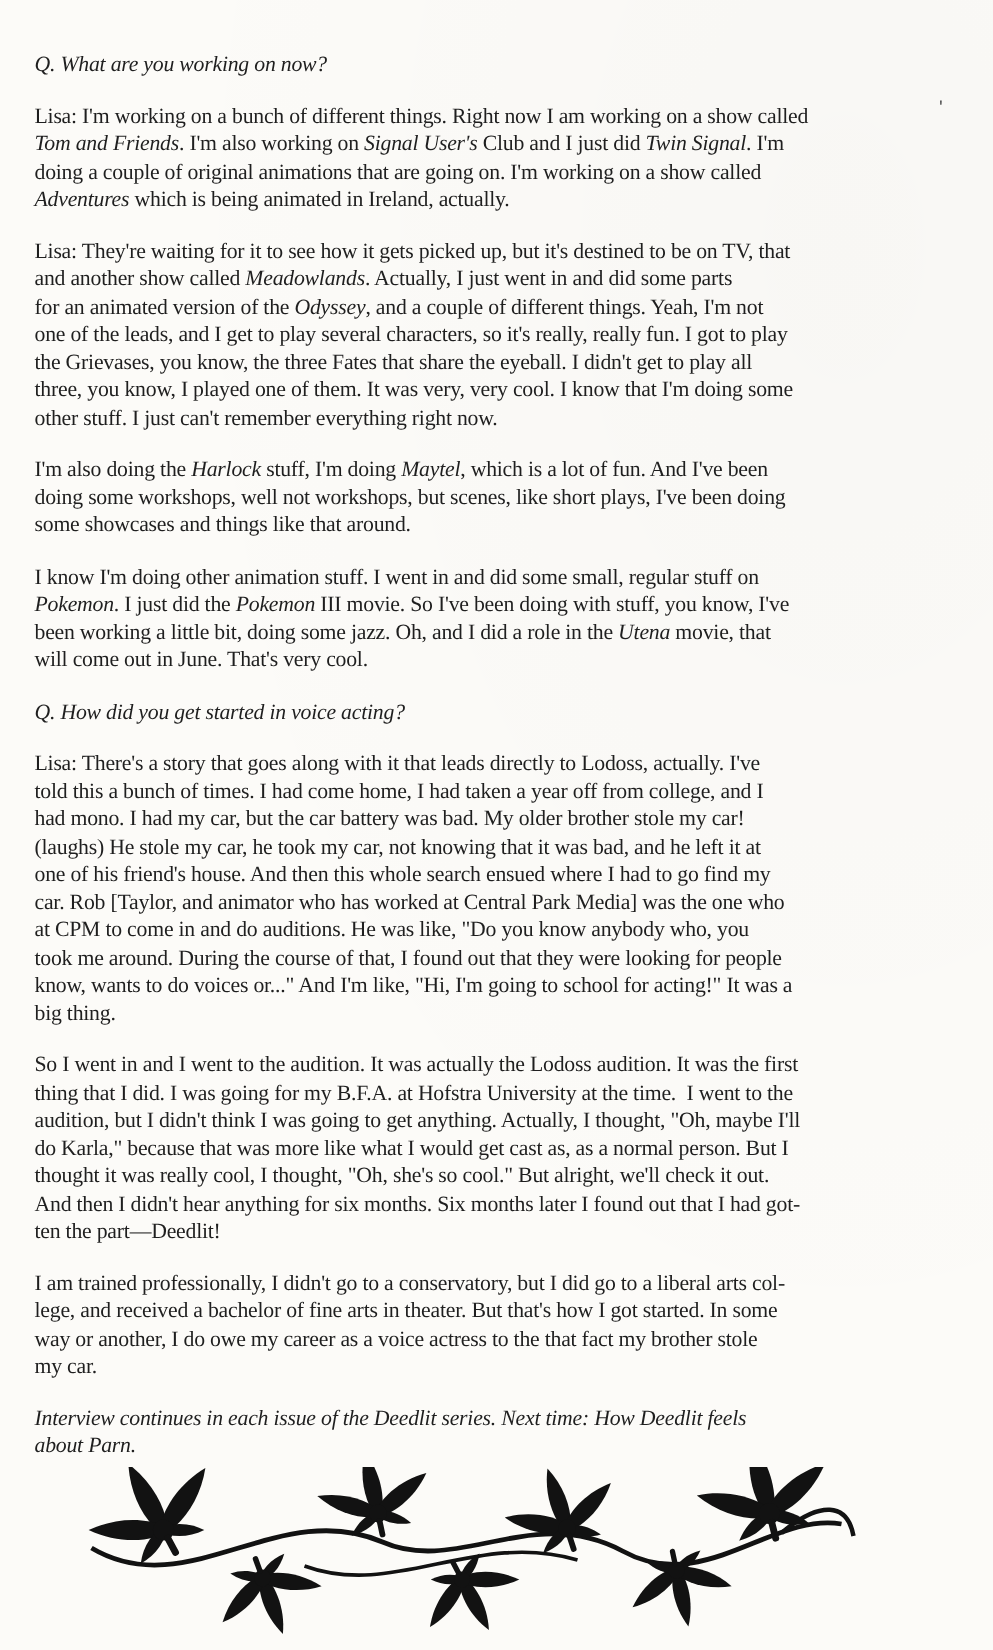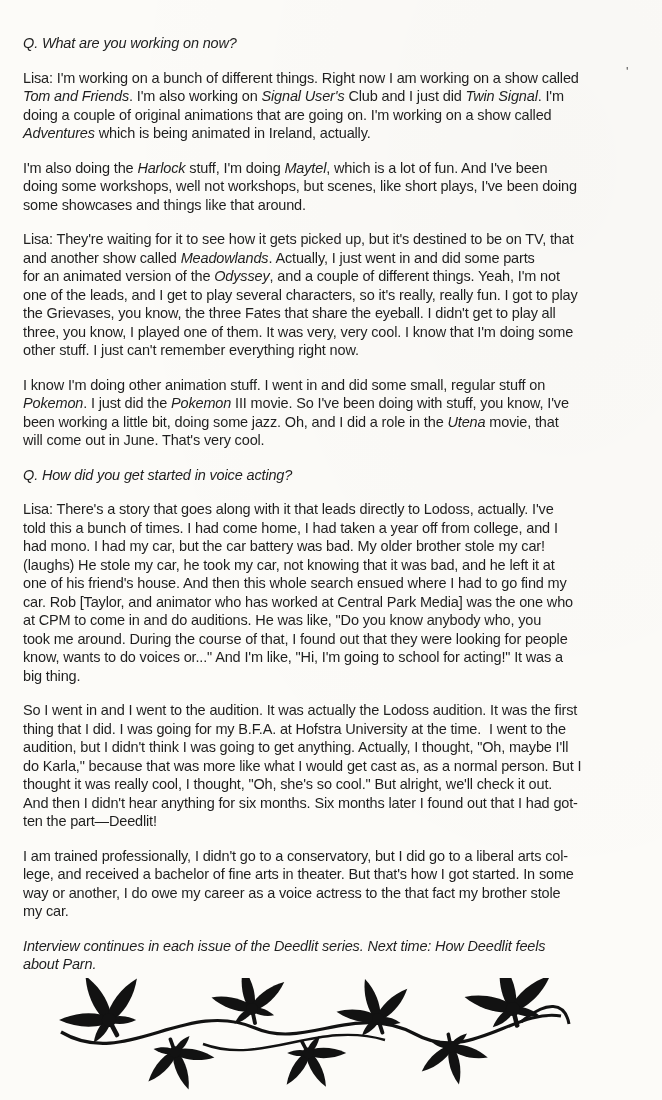--- a/index.html
+++ b/index.html
@@ -22,21 +22,21 @@
     left: 23px; top: 34px;
     width: 628px;
   }
   .block {
     margin: 0 0 16px 0;
     font-size: 14.5px;
     line-height: 18.5px;
     letter-spacing: -0.15px;
     font-weight: 400;
   }
-  .ln { display: block; white-space: pre; }
+  .ln { display: block; white-space: pre; font-family: Liberation Serif, serif; }
   .question .ln, .note .ln { font-style: italic; }
   .block i { font-style: italic; }
   .scan-mark {
     position: absolute;
     left: 626px; top: 64px;
     font-size: 13px;
     color: #555;
   }
   .ornament {
     position: absolute;
@@ -57,32 +57,32 @@
       <p class="block question">
         <span class="ln"><span>Q. What are you working on now?</span></span>
       </p>
       <p class="block answer">
         <span class="ln"><span>Lisa: I'm working on a bunch of different things. Right now I am working on a show called</span></span>
         <span class="ln"><i>Tom and Friends</i><span>. I'm also working on </span><i>Signal User's</i><span> Club and I just did </span><i>Twin Signal</i><span>. I'm</span></span>
         <span class="ln"><span>doing a couple of original animations that are going on. I'm working on a show called</span></span>
         <span class="ln"><i>Adventures</i><span> which is being animated in Ireland, actually.</span></span>
       </p>
       <p class="block answer">
-        <span class="ln"><span>I'm also doing the </span><i>Harlock</i><span> stuff, I'm doing </span><i>Maytel</i><span>, which is a lot of fun. And I've been</span></span>
-        <span class="ln"><span>doing some workshops, well not workshops, but scenes, like short plays, I've been doing</span></span>
-        <span class="ln"><span>some showcases and things like that around.</span></span>
-      </p>
-      <p class="block answer">
         <span class="ln"><span>Lisa: They're waiting for it to see how it gets picked up, but it's destined to be on TV, that</span></span>
         <span class="ln"><span>and another show called </span><i>Meadowlands</i><span>. Actually, I just went in and did some parts</span></span>
         <span class="ln"><span>for an animated version of the </span><i>Odyssey</i><span>, and a couple of different things. Yeah, I'm not</span></span>
         <span class="ln"><span>one of the leads, and I get to play several characters, so it's really, really fun. I got to play</span></span>
         <span class="ln"><span>the Grievases, you know, the three Fates that share the eyeball. I didn't get to play all</span></span>
         <span class="ln"><span>three, you know, I played one of them. It was very, very cool. I know that I'm doing some</span></span>
         <span class="ln"><span>other stuff. I just can't remember everything right now.</span></span>
+      </p>
+      <p class="block answer">
+        <span class="ln"><span>I'm also doing the </span><i>Harlock</i><span> stuff, I'm doing </span><i>Maytel</i><span>, which is a lot of fun. And I've been</span></span>
+        <span class="ln"><span>doing some workshops, well not workshops, but scenes, like short plays, I've been doing</span></span>
+        <span class="ln"><span>some showcases and things like that around.</span></span>
       </p>
       <p class="block answer">
         <span class="ln"><span>I know I'm doing other animation stuff. I went in and did some small, regular stuff on</span></span>
         <span class="ln"><i>Pokemon</i><span>. I just did the </span><i>Pokemon</i><span> III movie. So I've been doing with stuff, you know, I've</span></span>
         <span class="ln"><span>been working a little bit, doing some jazz. Oh, and I did a role in the </span><i>Utena</i><span> movie, that</span></span>
         <span class="ln"><span>will come out in June. That's very cool.</span></span>
       </p>
       <p class="block question">
         <span class="ln"><span>Q. How did you get started in voice acting?</span></span>
       </p>

